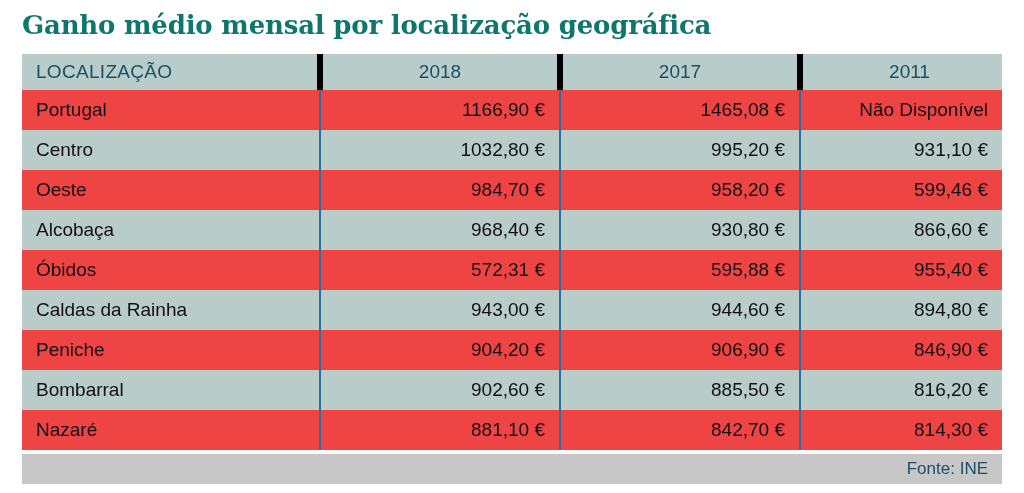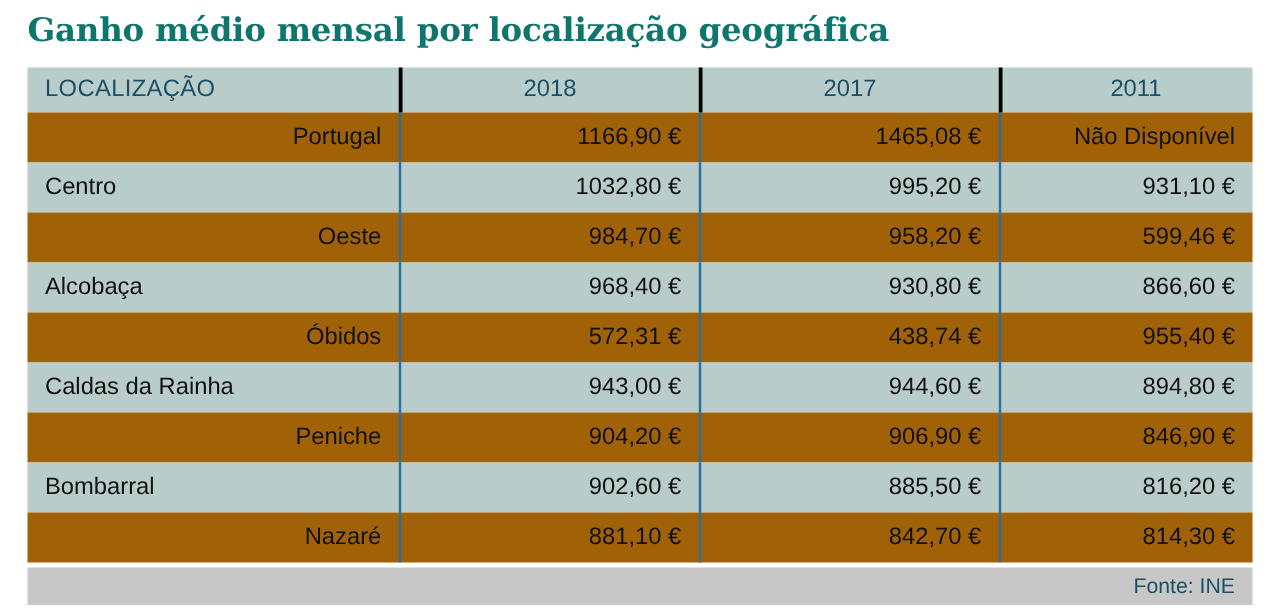--- a/index.html
+++ b/index.html
@@ -46,21 +46,21 @@
   table.data col.c2 { width: 240px; }
   table.data col.c3 { width: 202px; }
 
   table.data thead th {
     background: #b8ccca;
     color: #1b4f66;
     font-size: 19px;
     font-weight: normal;
     height: 36px;
     padding: 0 14px;
-    border-right: 3px solid #000000;
+    border-right: 6px solid #000000;
     box-sizing: border-box;
   }
   table.data thead th:last-child {
     border-right: none;
     padding-left: 28px;
   }
   table.data thead th.loc {
     text-align: left;
     letter-spacing: 0.3px;
   }
@@ -79,22 +79,21 @@
   table.data tbody td:last-child {
     border-right: none;
   }
   table.data tbody td.loc {
     text-align: left;
   }
   table.data tbody td.val {
     text-align: right;
   }
   table.data tbody tr.odd td {
-    background: #a16207;
-    text-align: right;
+    background: #ef4444;
   }
   table.data tbody tr.even td {
     background: #b8ccca;
   }
   .footer {
     position: absolute;
     left: 22px;
     top: 454px;
     width: 980px;
     height: 30px;
@@ -154,21 +153,21 @@
         </tr>
         <tr class="even">
           <td class="loc">Alcobaça</td>
           <td class="val">968,40 €</td>
           <td class="val">930,80 €</td>
           <td class="val">866,60 €</td>
         </tr>
         <tr class="odd">
           <td class="loc">Óbidos</td>
           <td class="val">572,31 €</td>
-          <td class="val">438,74 €</td>
+          <td class="val">595,88 €</td>
           <td class="val">955,40 €</td>
         </tr>
         <tr class="even">
           <td class="loc">Caldas da Rainha</td>
           <td class="val">943,00 €</td>
           <td class="val">944,60 €</td>
           <td class="val">894,80 €</td>
         </tr>
         <tr class="odd">
           <td class="loc">Peniche</td>

